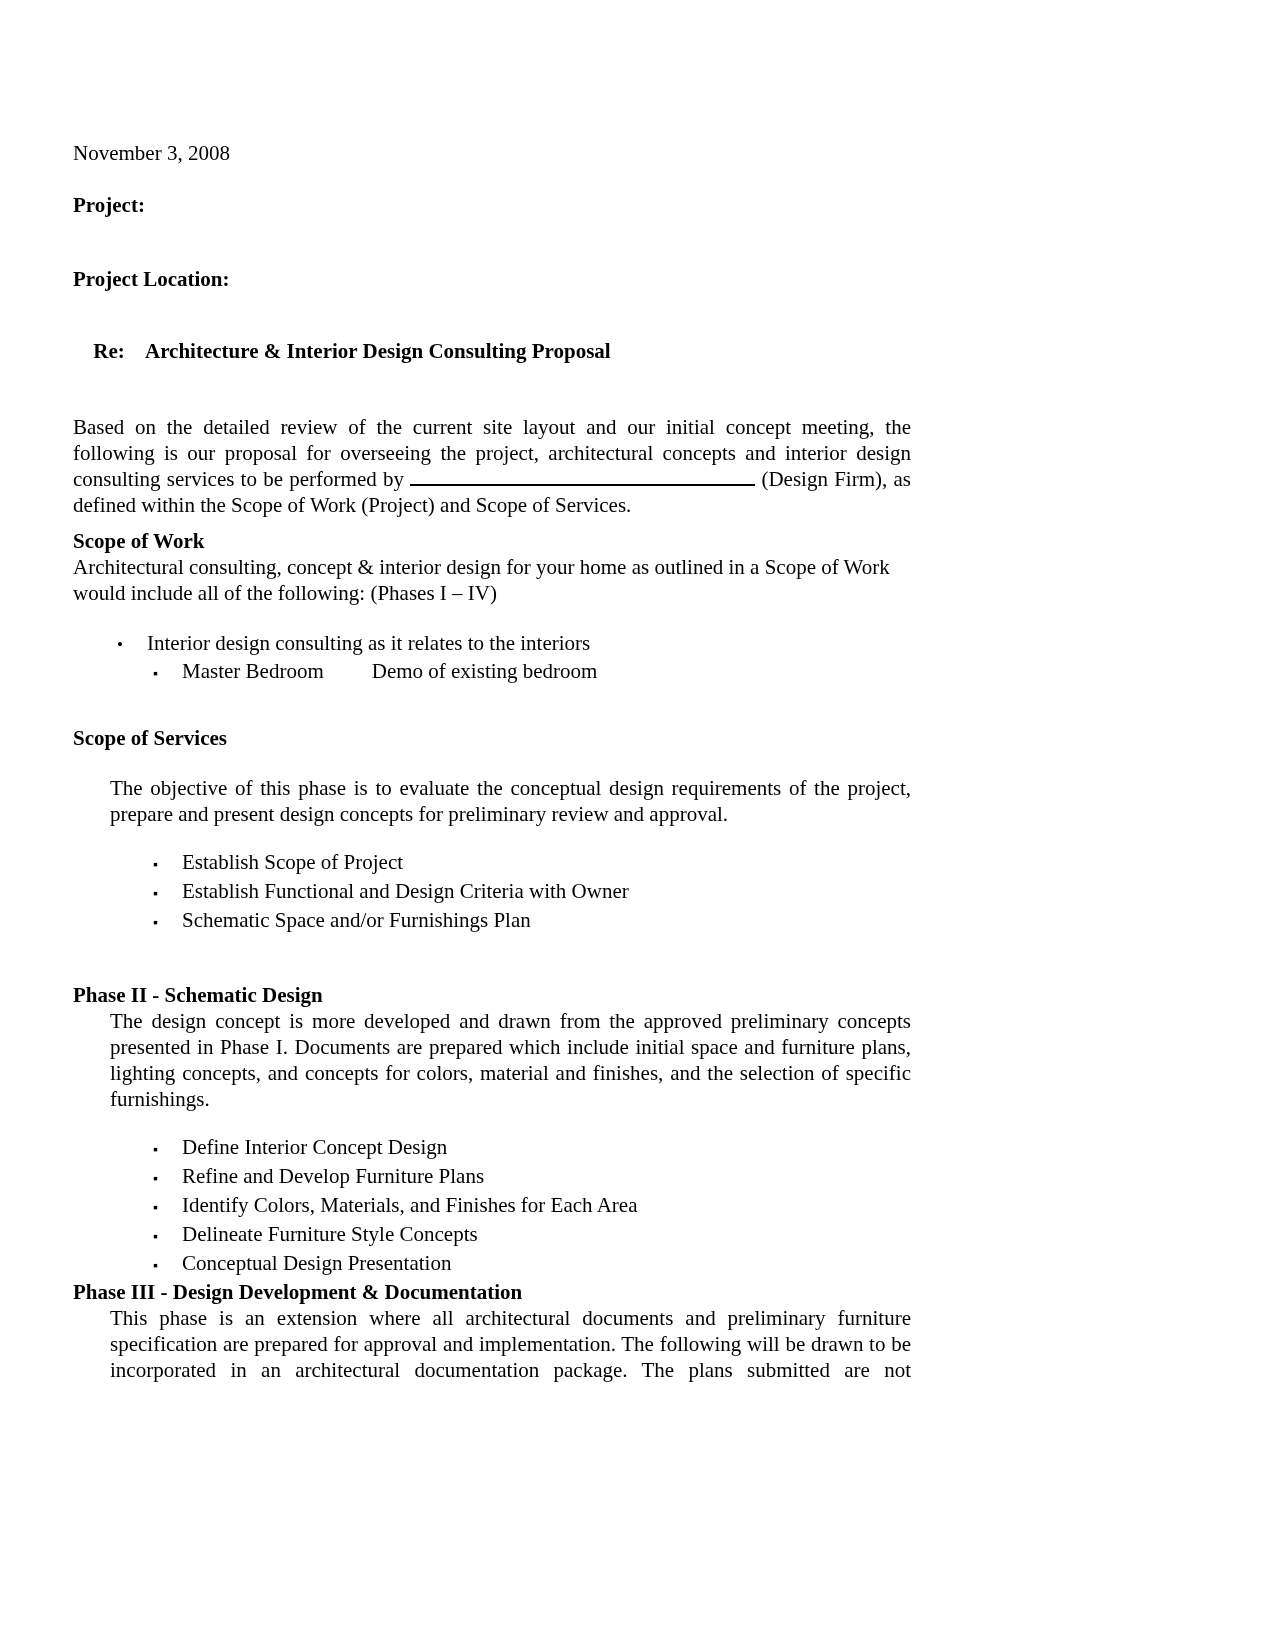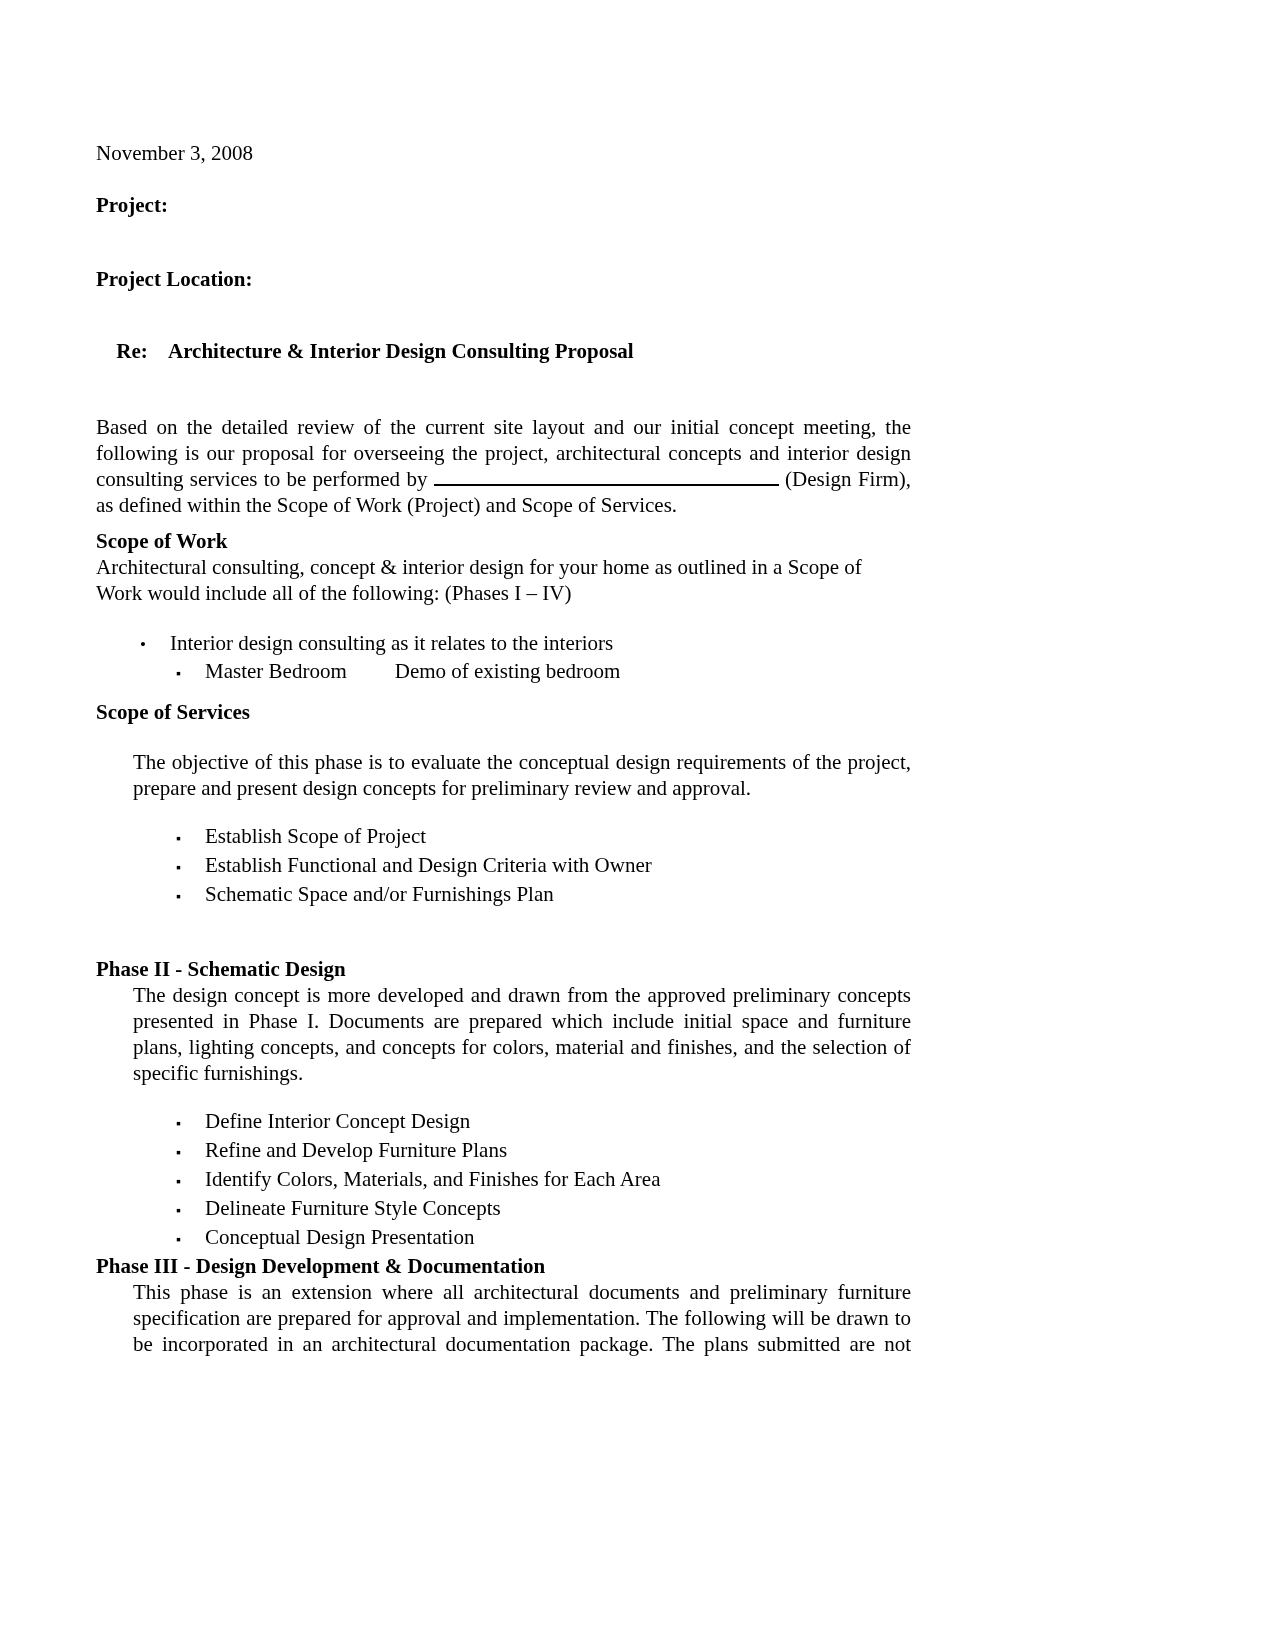--- a/index.html
+++ b/index.html
@@ -6,21 +6,21 @@
     margin: 0;
     padding: 0;
     background: #ffffff;
   }
   .page {
     position: relative;
     width: 1151px;
     height: 1650px;
     background: #ffffff;
     box-sizing: border-box;
-    padding: 140px 240px 0 96px;
+    padding: 140px 240px 0 73px;
     font-family: "Liberation Serif", "DejaVu Serif", serif;
     font-size: 21px;
     line-height: 26px;
     color: #000000;
     overflow: hidden;
   }
   p { margin: 0; }
   .bold { font-weight: bold; }
   .justify { text-align: justify; }
   .justify-all { text-align: justify; text-align-last: justify; }
@@ -33,21 +33,21 @@
   .intro-para       { margin-bottom: 10px; }
 
   .blank-underline {
     display: inline-block;
     width: 345px;
     height: 14px;
     border-bottom: 2px solid #000;
   }
 
   .sow-body         { margin-bottom: 24px; }
-  .sos-heading      { margin-top: 12px; margin-bottom: 24px; }
+  .sos-heading      { margin-top: 38px; margin-bottom: 24px; }
 
   .phase-heading    { margin-top: 0; }
   .phase2-heading   { margin-top: 46px; }
   .phase3-heading   { }
   .phase-body {
     margin-left: 37px;
     margin-bottom: 22px;
   }
 
   .bullet {

